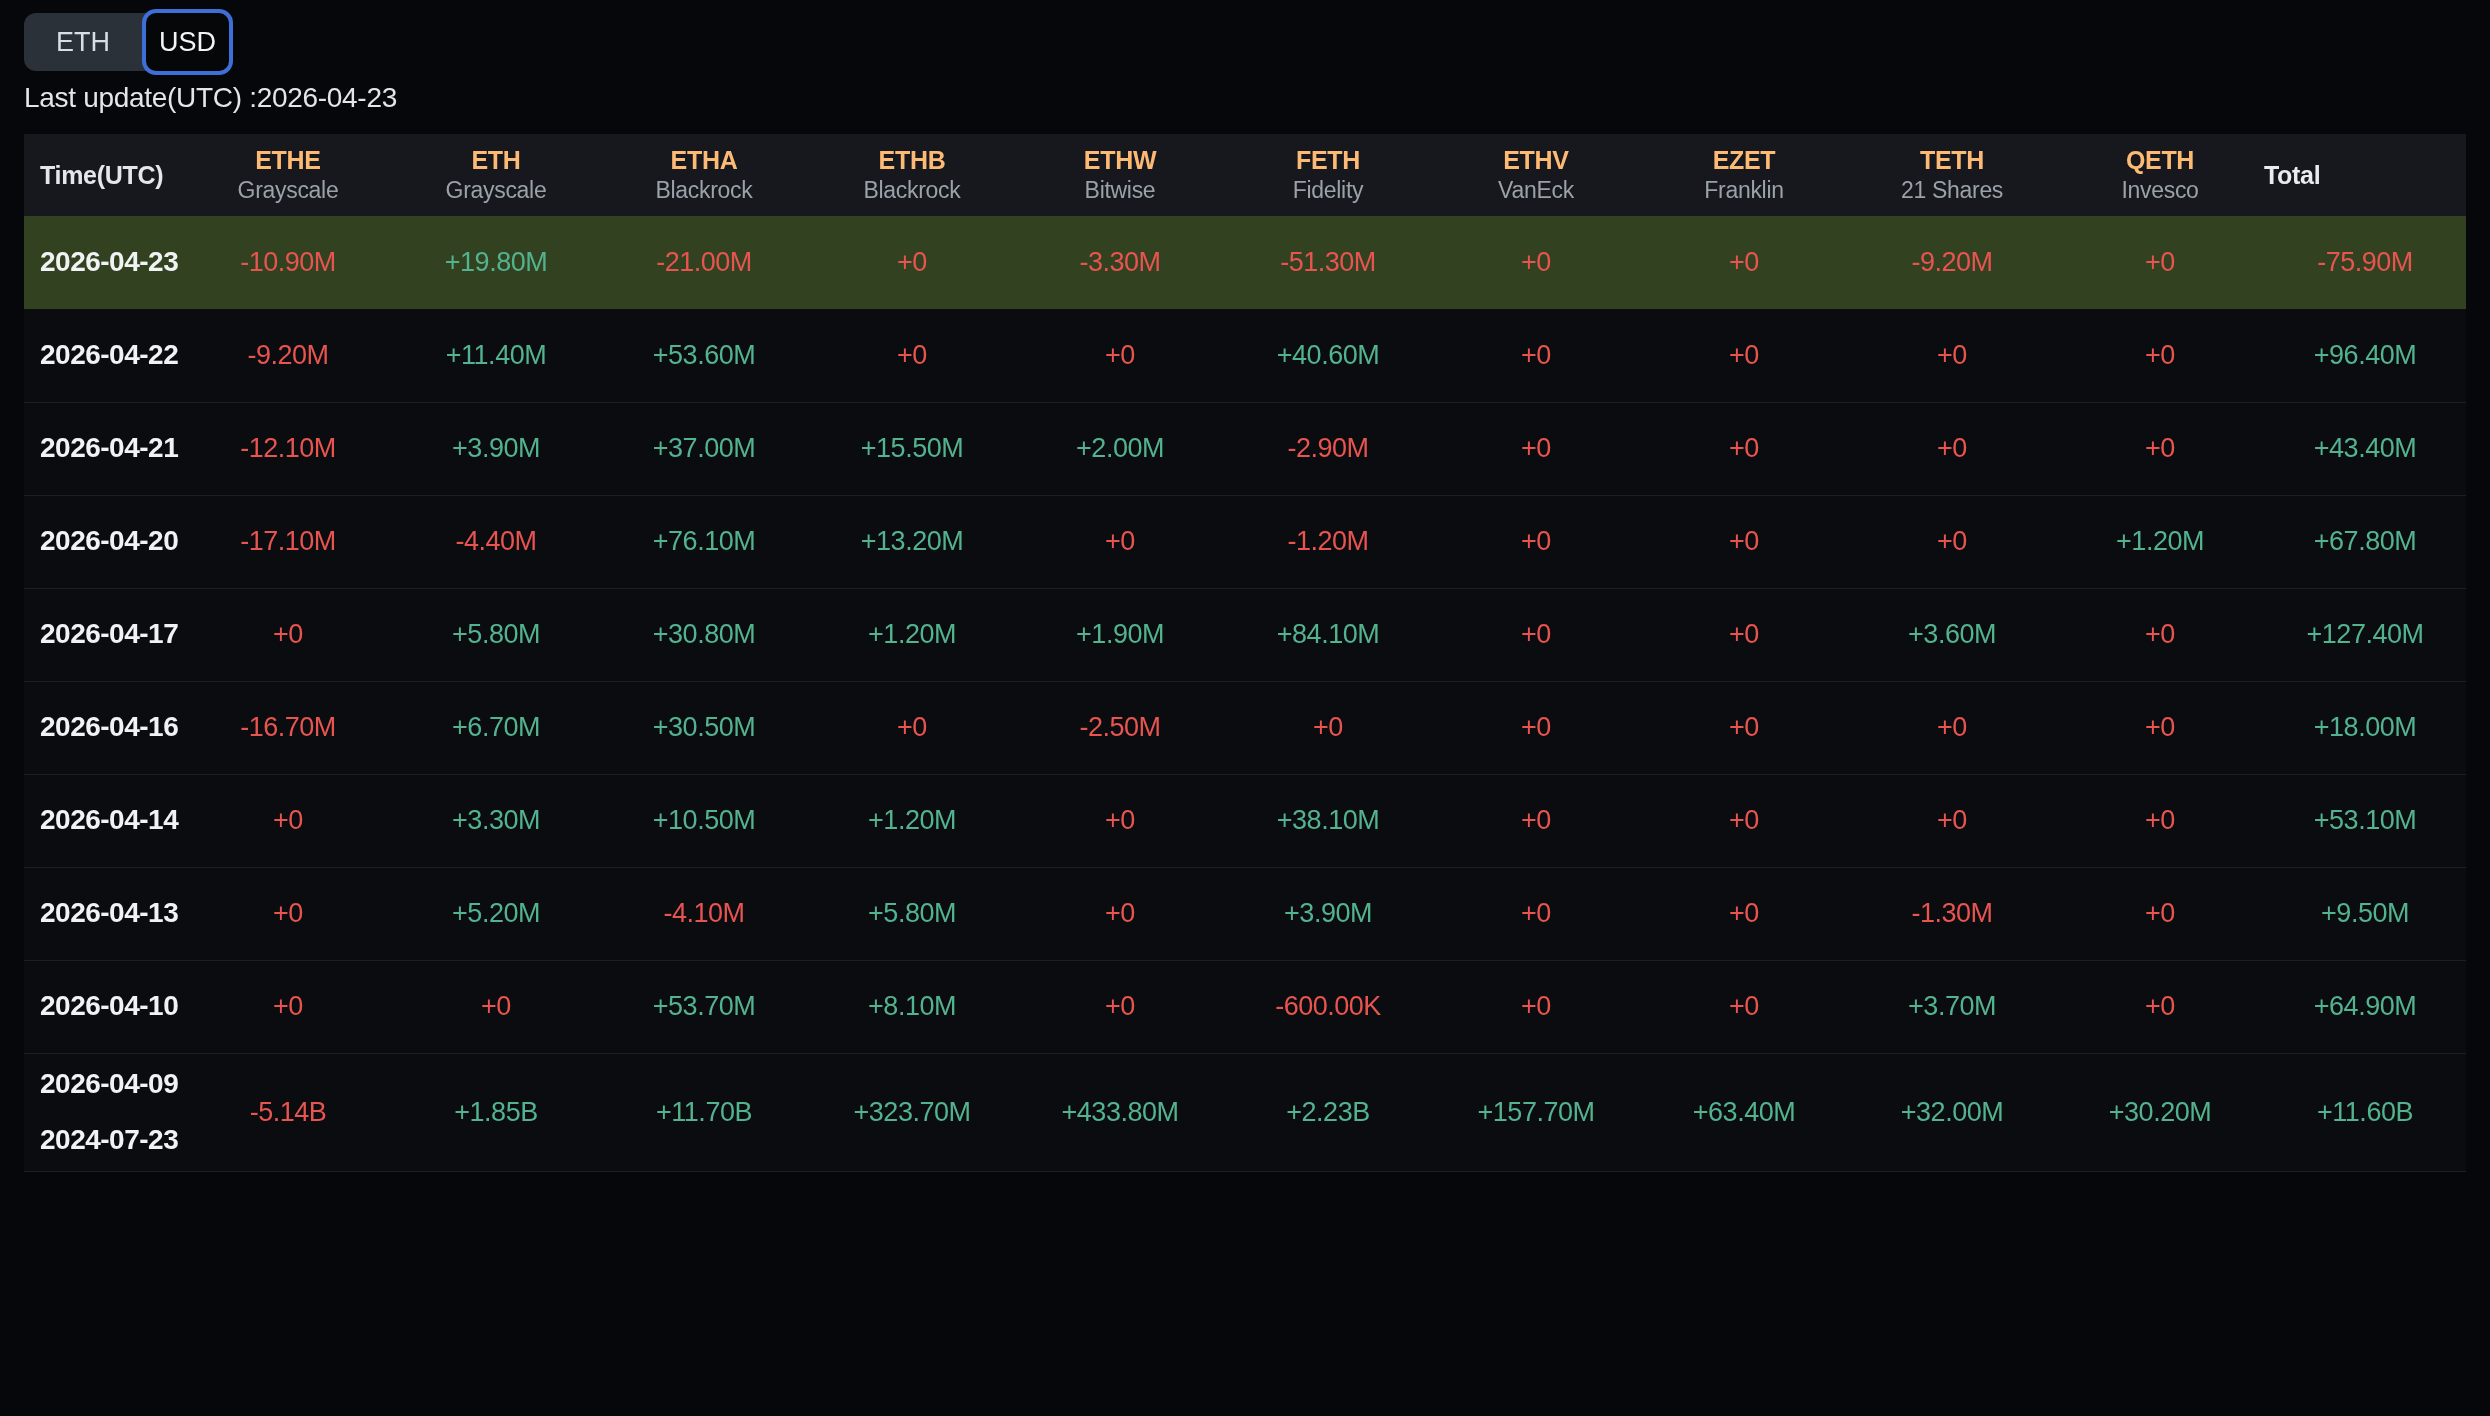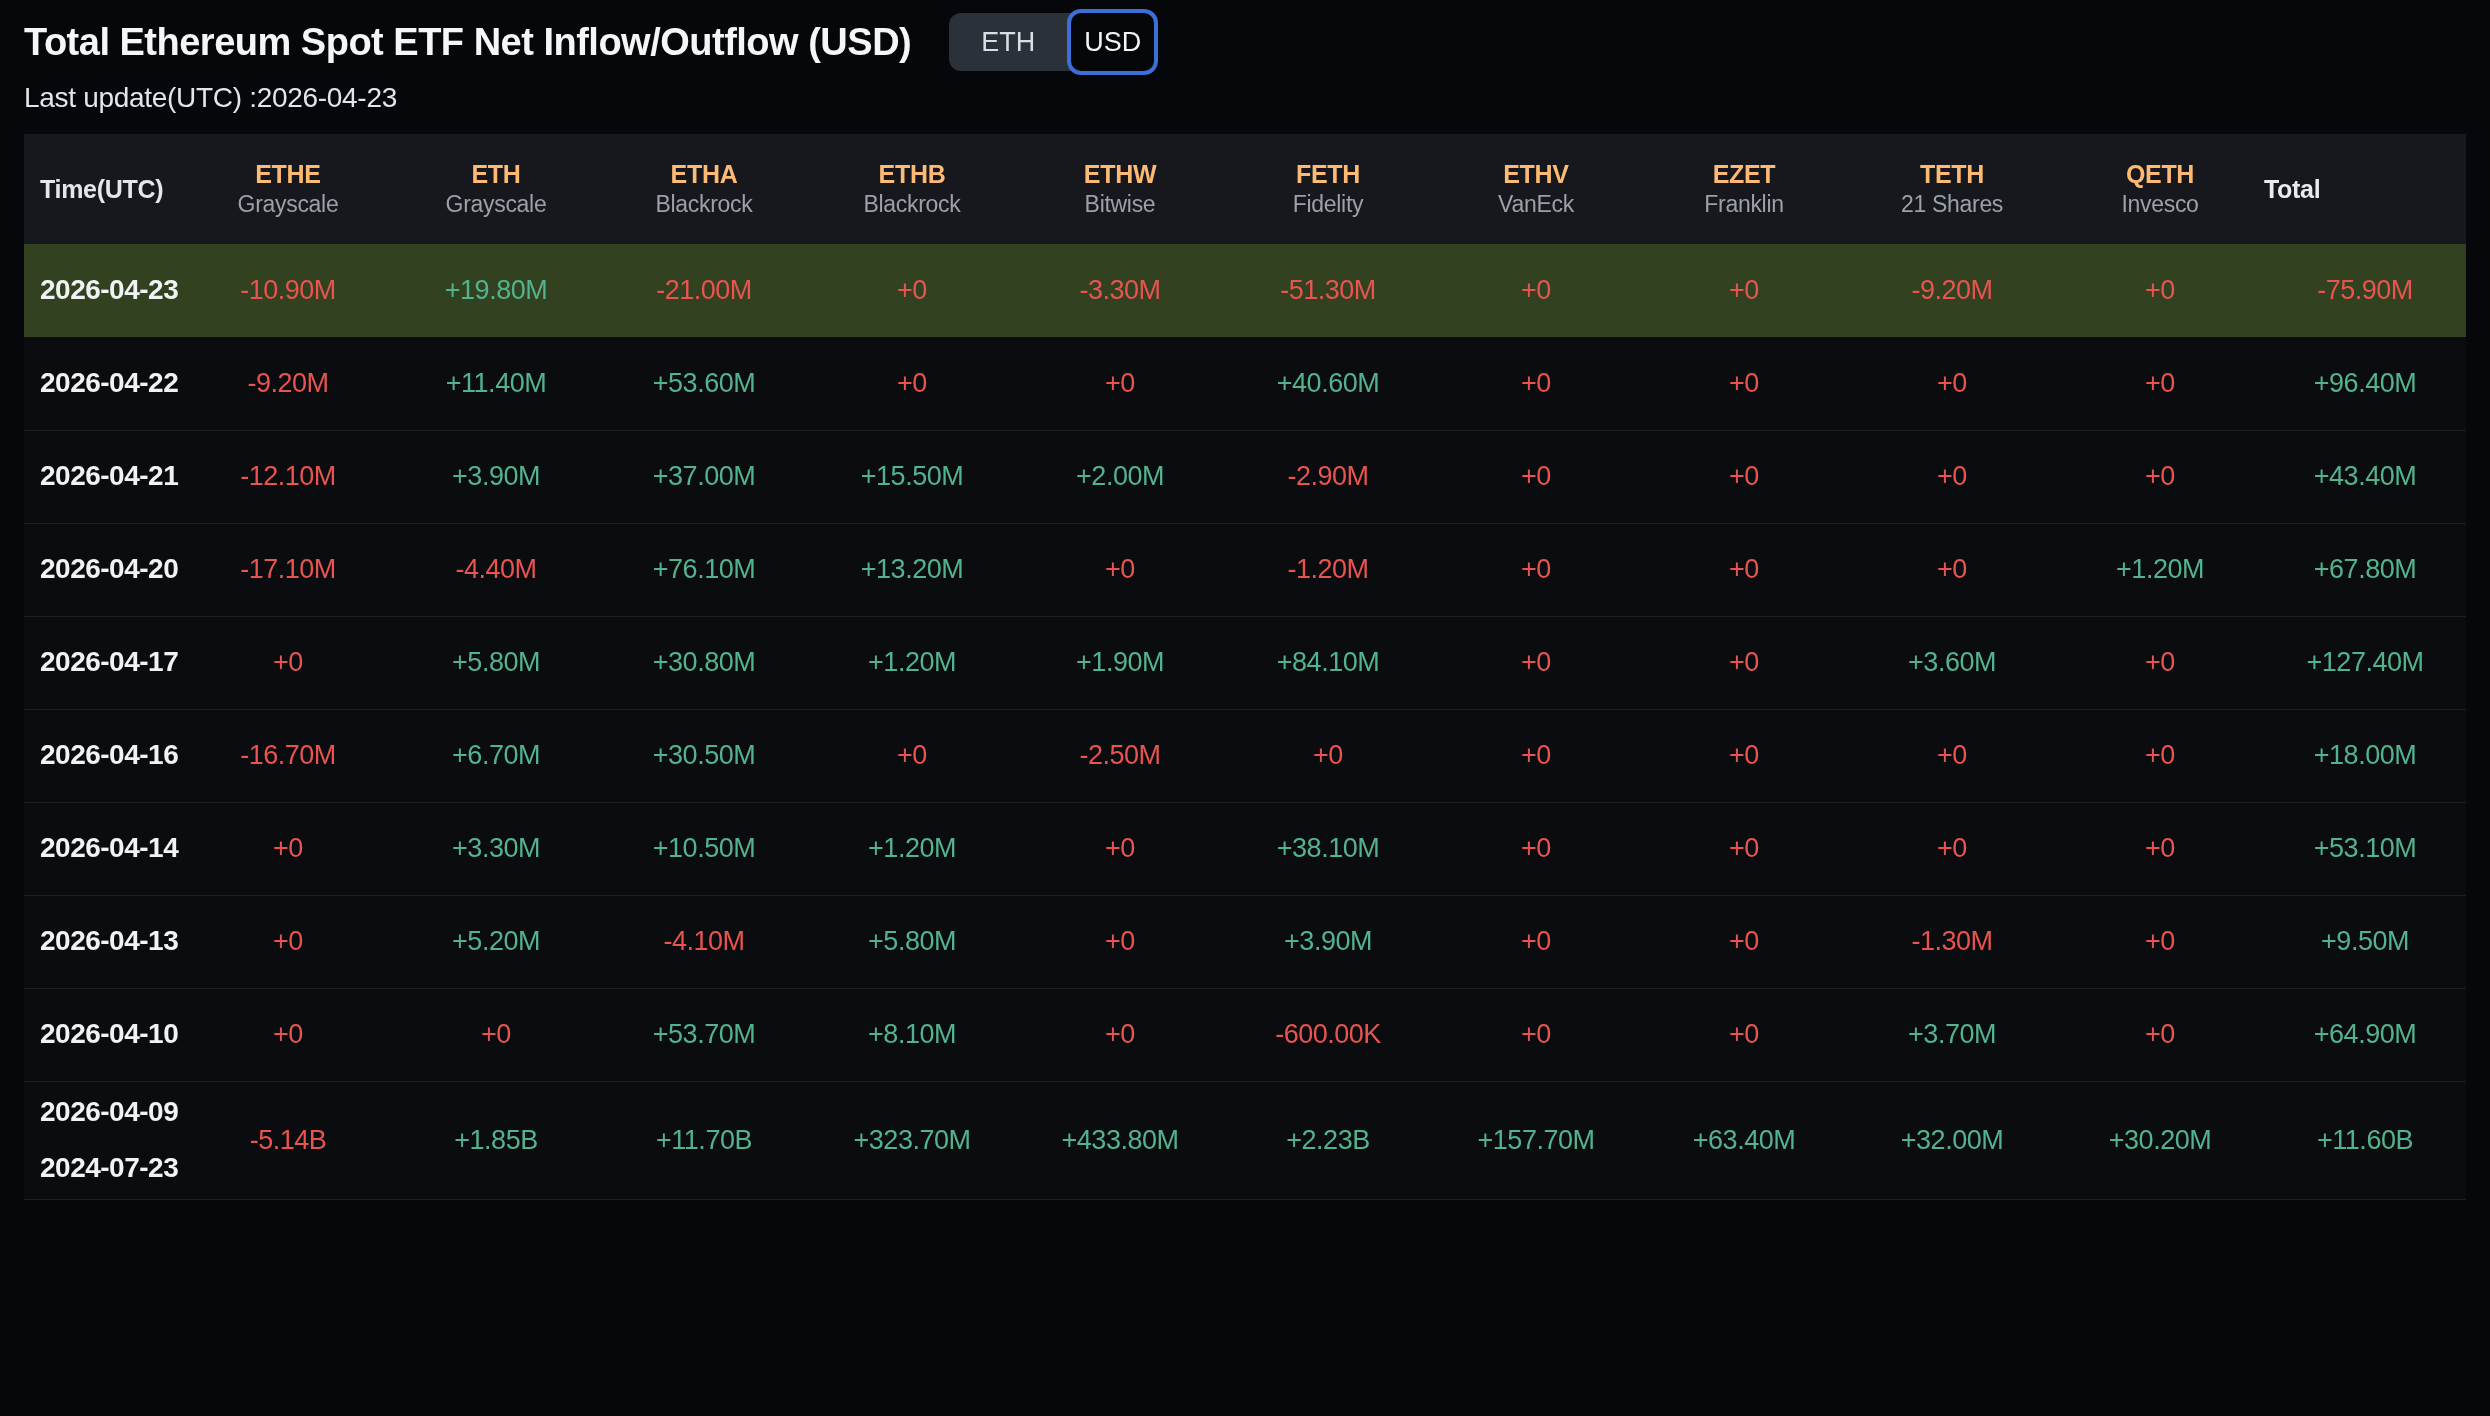--- a/index.html
+++ b/index.html
@@ -61,21 +61,21 @@
   }
   .table-wrap {
     margin: 20px 24px 0 24px;
   }
   table.etf {
     width: 2442px;
     border-collapse: collapse;
     table-layout: fixed;
     background: #0a0c0f;
   }
-  thead tr { height: 110px; background: #16181d; }
+  thead tr { height: 82px; background: #16181d; }
   tbody tr { height: 93px; }
   tbody tr.last { height: 118px; }
   tbody tr.hl { background: var(--hl, #324220); }
   tbody tr.sep td { border-top: 1px solid rgba(255,255,255,0.08); }
   tbody tr.last td { border-bottom: 1px solid rgba(255,255,255,0.08); }
   th, td { vertical-align: middle; padding: 0; }
   th.time-h {
     text-align: left;
     padding-left: 16px;
     color: #e3e6ea;
@@ -121,21 +121,20 @@
     letter-spacing: -0.5px;
   }
   td.val.total { text-align: center; }
   td.val.pos { color: var(--pos, #54b38f); }
   td.val.neg { color: var(--neg, #e8544f); }
 </style>
 </head>
 <body>
 
 <div class="topbar">
-  <div class="page-title">Total Ethereum Spot ETF Net Inflow/Outflow (USD)</div>
   <div class="toggle">
     <button class="seg">ETH</button>
     <button class="seg active">USD</button>
   </div>
 </div>
 
 <div class="last-update">Last update(UTC) :2026-04-23</div>
 
 <div class="table-wrap">
   <table class="etf">

